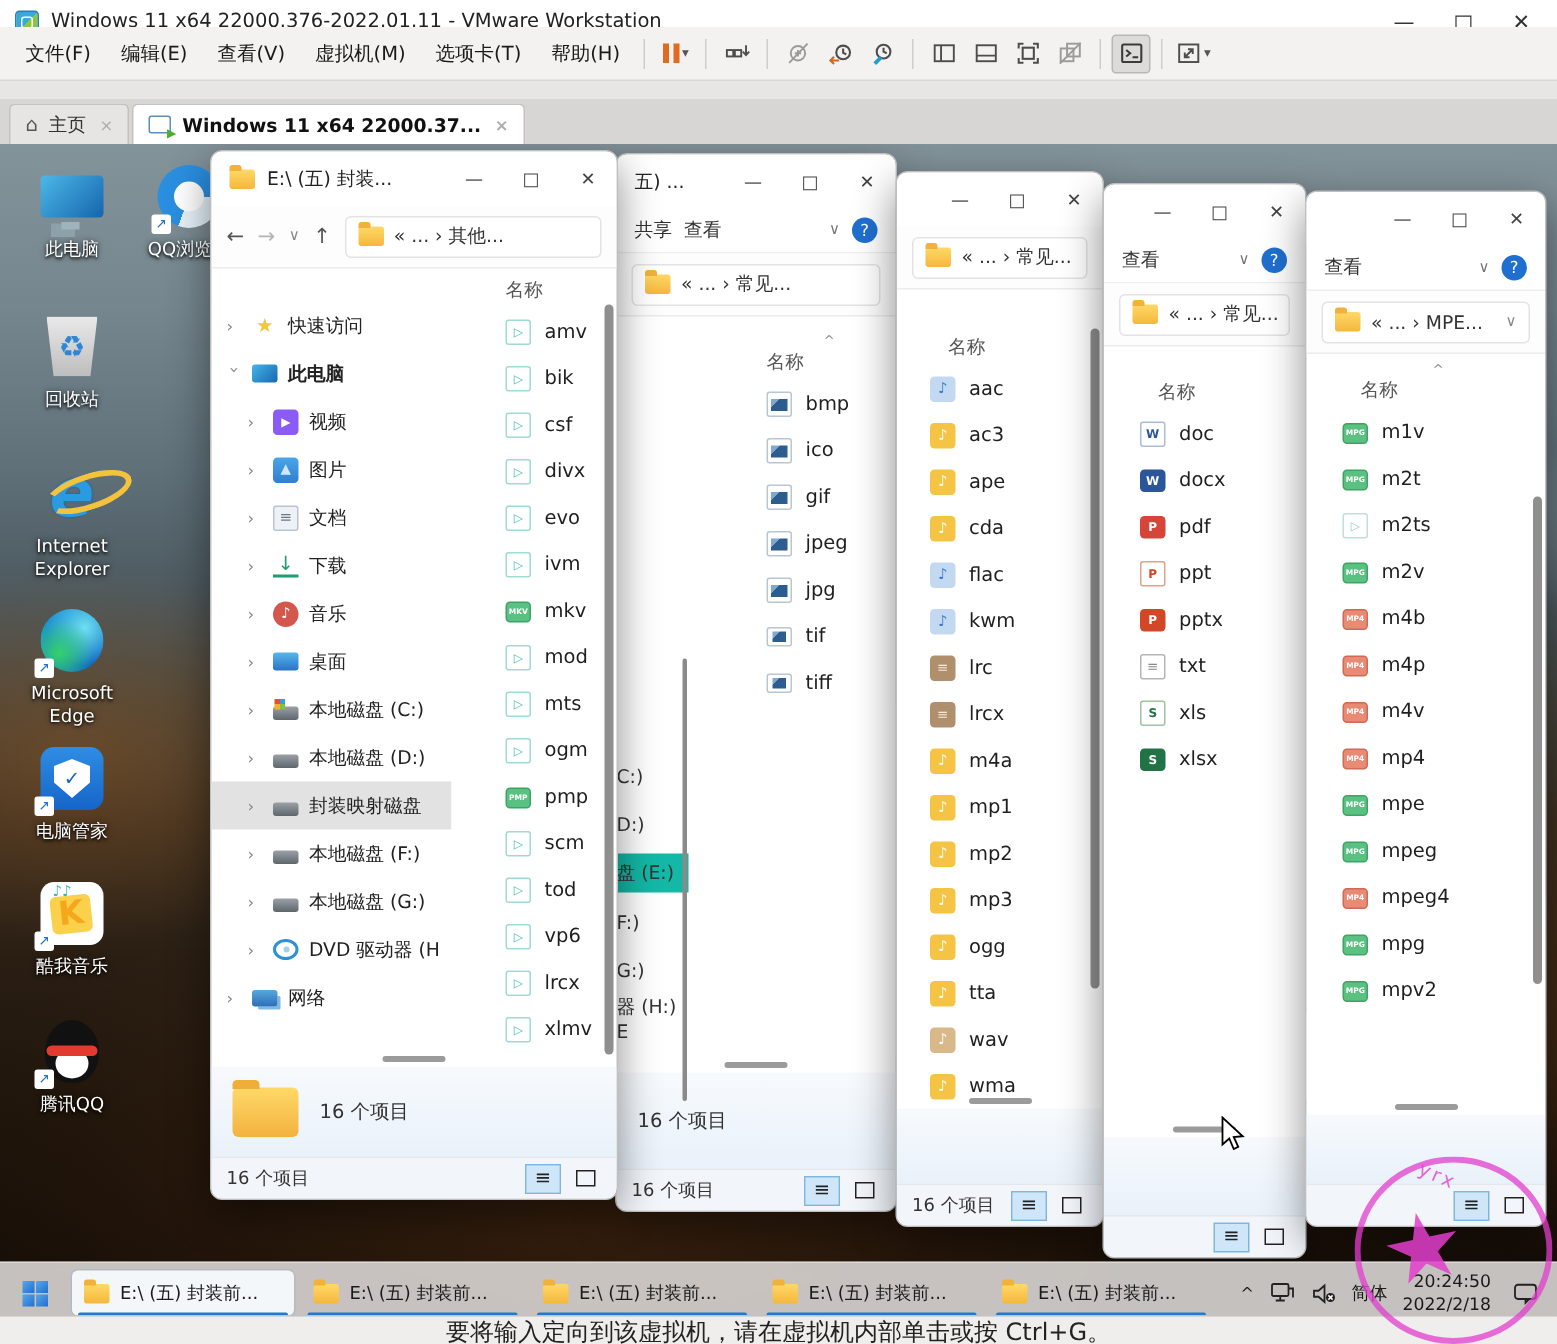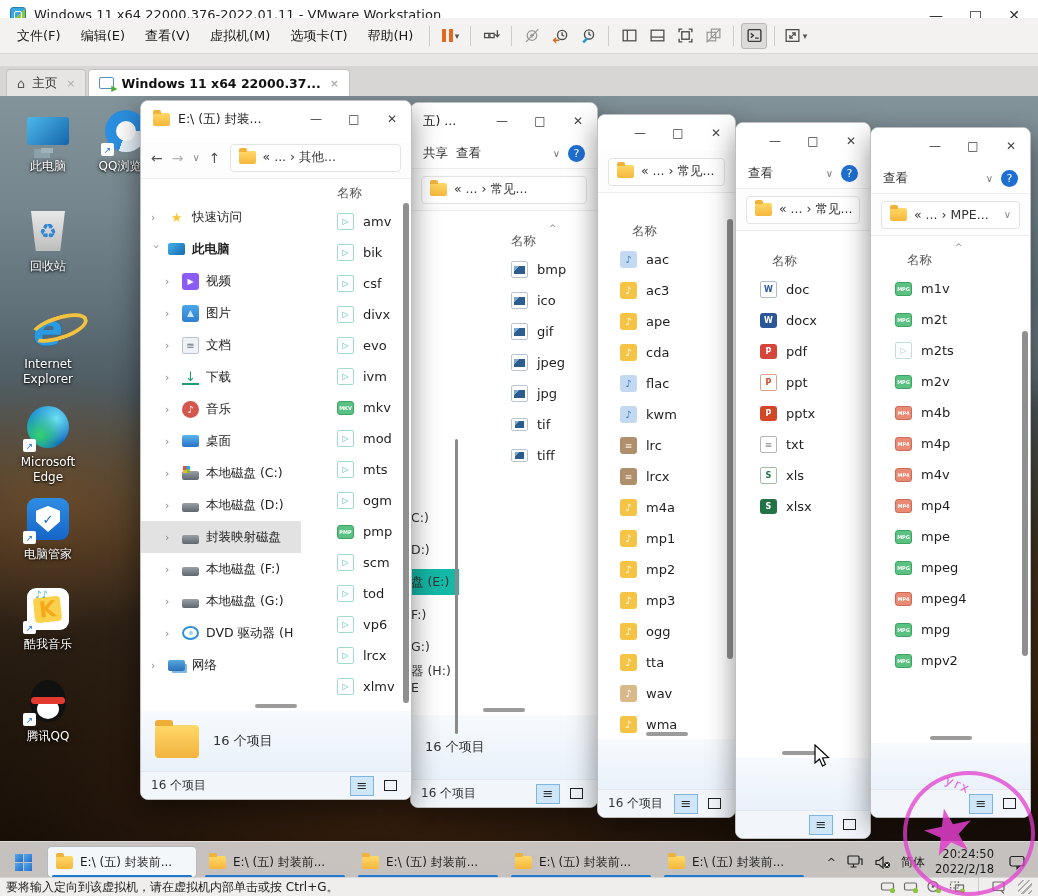--- a/index.html
+++ b/index.html
@@ -179,21 +179,21 @@
   .tb-item::after { content:""; position:absolute; left:4px; right:4px; bottom:-1px; height:3px; background:#1e7ad2; border-radius:2px; }
   .tb-item.active { background:rgba(248,252,255,0.92); box-shadow:0 0 0 1px rgba(160,180,200,0.5); }
   .tray { margin-left:auto; display:flex; align-items:center; gap:10px; padding-right:6px; color:#1a1a1a; }
   .tray-chevron { font-size:11px; color:#222; }
   .tray svg { display:block; }
   .tray-lang { font-size:12px; }
   .tray-clock { text-align:right; font-size:11.5px; line-height:1.3; }
   .tray-bubble { margin-left:4px; }
 
   
-  .vmw-statusbar { position:absolute; left:0; top:877px; width:1038px; height:19px; background:#f0eeec; border-top:1px solid #d8d6d4; display:flex; align-items:center; padding:0 6px; font-size:12px; color:#222; }
+  .vmw-statusbar { position:absolute; left:0; top:877px; width:1038px; height:19px; background:#f0eeec; border-top:1px solid #d8d6d4; display:flex; align-items:center; padding:0 6px; font-size:16px; color:#222;flex-direction:column; }
   .vmw-statusbar .spacer { flex:1; }
   .status-icons { display:flex; align-items:center; gap:7px; }
   .grip { width:14px; height:14px; margin-left:4px; background:repeating-linear-gradient(135deg,transparent 0 3px,#b0aeac 3px 4.5px); }
 
   
   .watermark { position:absolute; left:903px; top:771px; width:132px; height:125px; z-index:100; pointer-events:none; }
   .wm-circle { position:absolute; inset:0; border:4px solid rgba(226,62,205,0.75); border-radius:50%; }
   .wm-star { position:absolute; left:18px; top:24px; font-size:62px; color:rgba(226,62,205,0.85); transform:rotate(-12deg); }
   .wm-text { position:absolute; left:42px; top:6px; font-size:13px; color:rgba(226,62,205,0.8); transform:rotate(24deg); letter-spacing:2px; }
 

